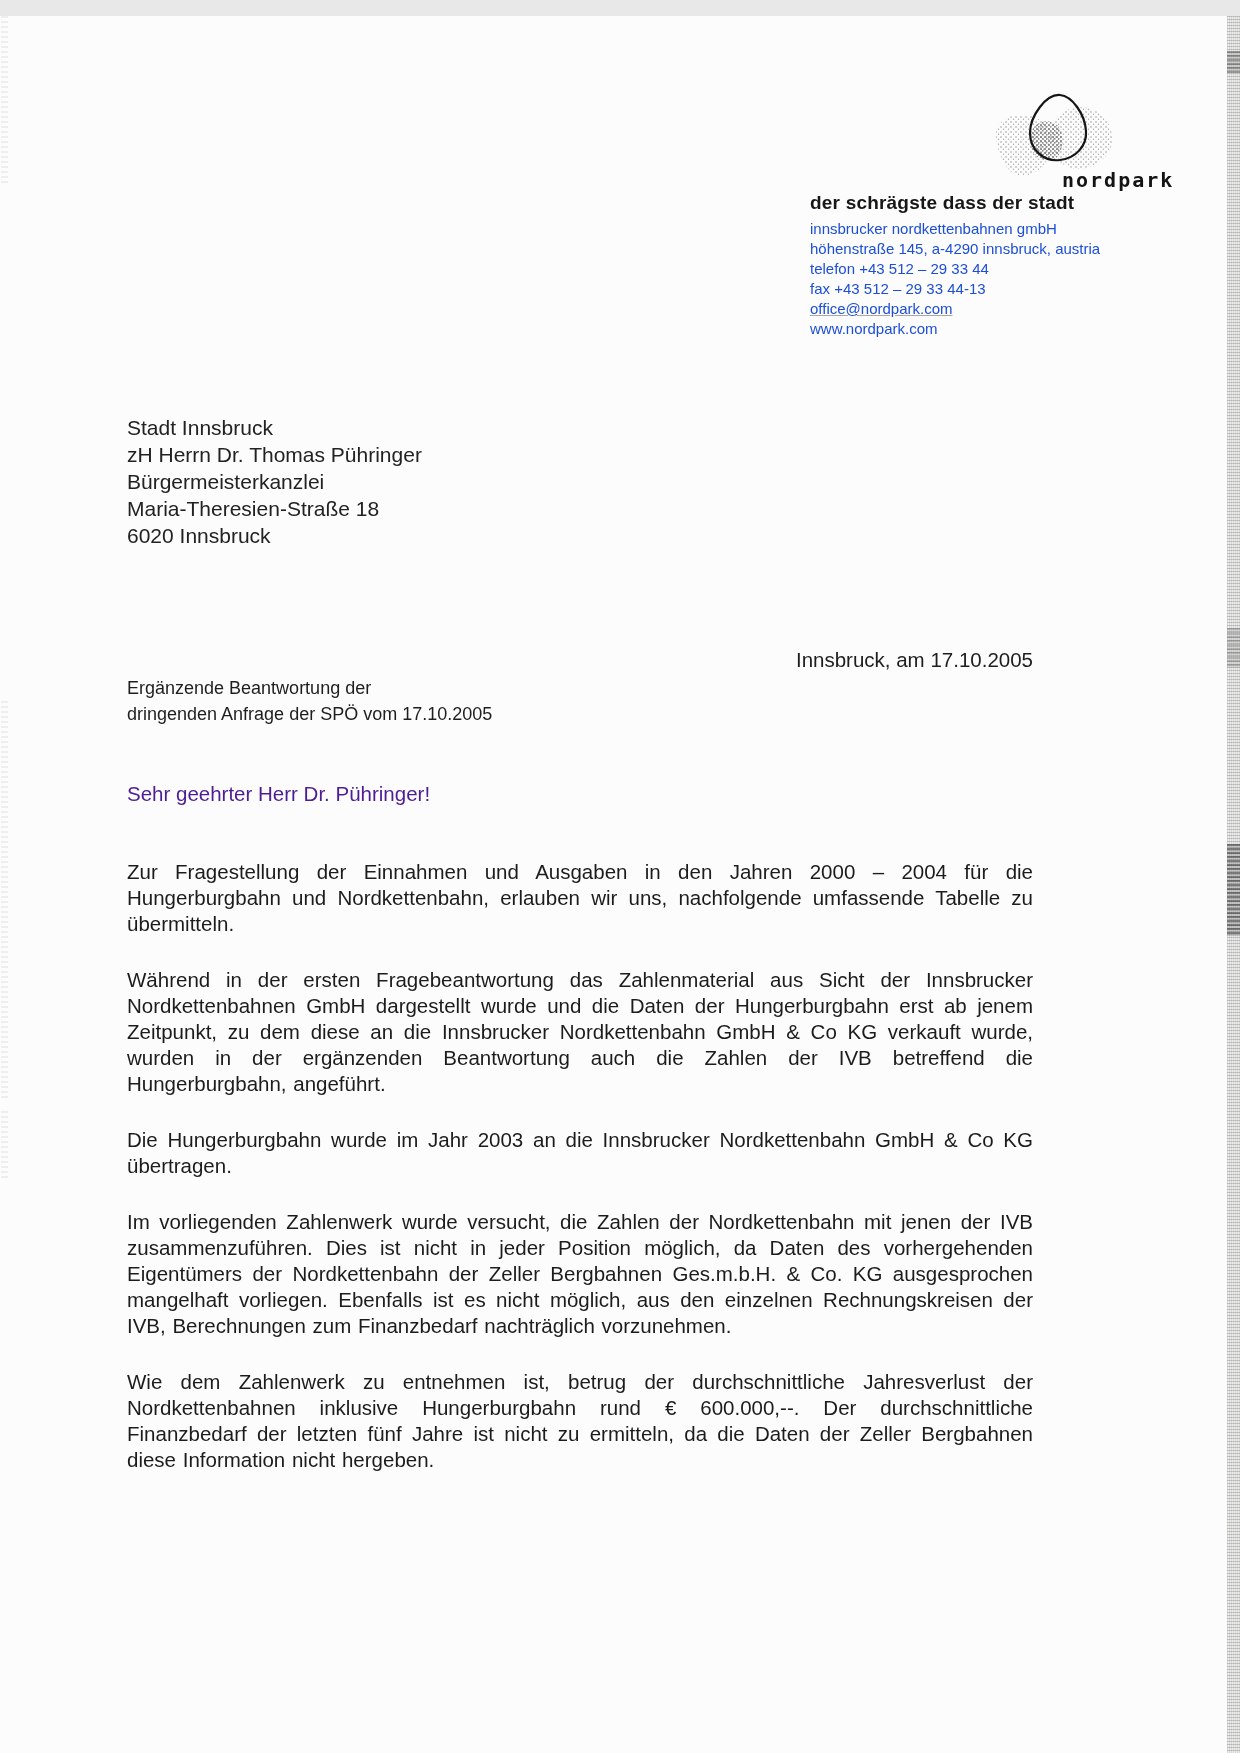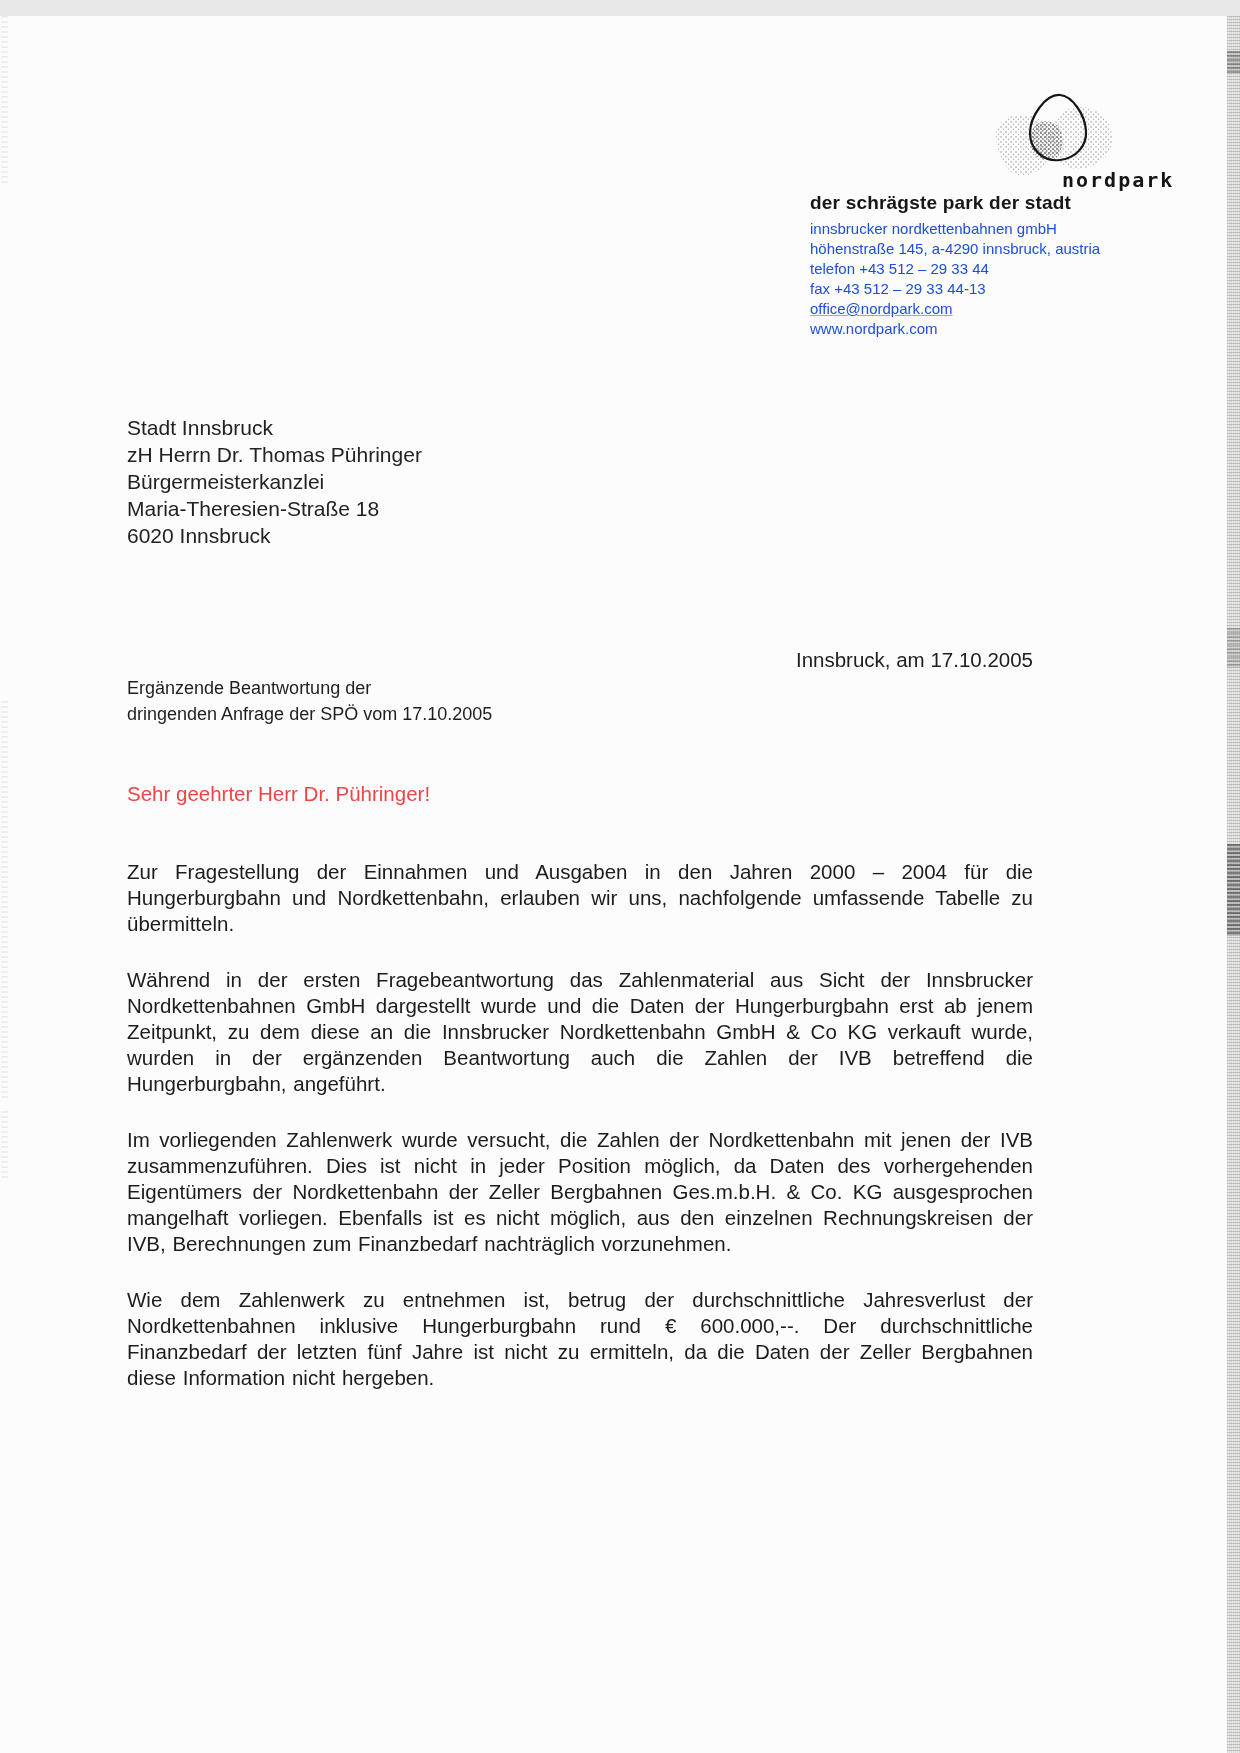--- a/index.html
+++ b/index.html
@@ -100,21 +100,21 @@
     top: 659px;
     font-size: 18px;
     line-height: 26px;
     color: #1e1e1e;
   }
   .salutation {
     position: absolute;
     left: 127px;
     top: 766px;
     font-size: 20.5px;
-    color: #ef4444;
+    color: #4c1d95;
   }
 
   
   .body-text {
     position: absolute;
     left: 127px;
     top: 843px;
     width: 906px;
     font-size: 20.5px;
     line-height: 26px;
@@ -154,21 +154,21 @@
 
     <path d="M16,62 C14,47 28,38 44,39 C60,40 75,52 74,66 C73,82 58,100 42,100 C26,100 18,77 16,62 Z" fill="url(#stip)"></path>
 
     <path d="M72,52 C76,34 98,26 114,34 C130,42 136,60 130,74 C124,88 102,97 88,91 C74,85 68,70 72,52 Z" fill="url(#stip)"></path>
 
     <path d="M52,55 C56,44 70,42 78,50 C84,57 84,72 78,80 C70,88 56,84 52,74 C49,67 49,62 52,55 Z" fill="url(#stipDark)"></path>
 
     <path d="M80,19 C92,20 105,38 106,55 C107,70 96,82 80,84 C64,86 50,74 50,57 C50,40 66,18 80,19 Z" fill="none" stroke="#151515" stroke-width="2.2"></path>
   </svg>
   <div class="brand">nordpark</div>
-  <div class="tagline">der schrägste park der stadt</div>
+  <div class="tagline">der schrägste dass der stadt</div>
 
   <div class="contact">
     <div>innsbrucker nordkettenbahnen gmbH</div>
     <div>höhenstraße 145, a-4290 innsbruck, austria</div>
     <div>telefon  +43 512 – 29 33 44</div>
     <div>fax +43 512 – 29 33 44-13</div>
     <div class="email">office@nordpark.com</div>
     <div>www.nordpark.com</div>
   </div>
 
@@ -185,17 +185,18 @@
   <div class="subject">
     <div>Ergänzende Beantwortung der</div>
     <div>dringenden Anfrage der SPÖ vom 17.10.2005</div>
   </div>
 
   <div class="salutation">Sehr geehrter Herr Dr. Pühringer!</div>
 
   <div class="body-text">
     <p class="para">Zur Fragestellung der Einnahmen und Ausgaben in den Jahren 2000 – 2004 für die Hungerburgbahn und Nordkettenbahn, erlauben wir uns, nachfolgende umfassende Tabelle zu übermitteln.</p>
     <p class="para">Während in der ersten Fragebeantwortung das Zahlenmaterial aus Sicht der Innsbrucker Nordkettenbahnen GmbH dargestellt wurde und die Daten der Hungerburgbahn erst ab jenem Zeitpunkt, zu dem diese an die Innsbrucker Nordkettenbahn GmbH &amp; Co KG verkauft wurde, wurden in der ergänzenden Beantwortung auch die Zahlen der IVB betreffend die Hungerburgbahn, angeführt.</p>
+    <p class="para">Die Hungerburgbahn wurde im Jahr 2003 an die Innsbrucker Nordkettenbahn GmbH &amp; Co KG übertragen.</p>
     <p class="para">Im vorliegenden Zahlenwerk wurde versucht, die Zahlen der Nordkettenbahn mit jenen der IVB zusammenzuführen. Dies ist nicht in jeder Position möglich, da Daten des vorhergehenden Eigentümers der Nordkettenbahn der Zeller Bergbahnen Ges.m.b.H. &amp; Co. KG ausgesprochen mangelhaft vorliegen. Ebenfalls ist es nicht möglich, aus den einzelnen Rechnungskreisen der IVB, Berechnungen zum Finanzbedarf nachträglich vorzunehmen.</p>
     <p class="para">Wie dem Zahlenwerk zu entnehmen ist, betrug der durchschnittliche Jahresverlust der Nordkettenbahnen inklusive Hungerburgbahn rund € 600.000,--. Der durchschnittliche Finanzbedarf der letzten fünf Jahre ist nicht zu ermitteln, da die Daten der Zeller Bergbahnen diese Information nicht hergeben.</p>
   </div>
 
 </div>
 
 </body></html>

